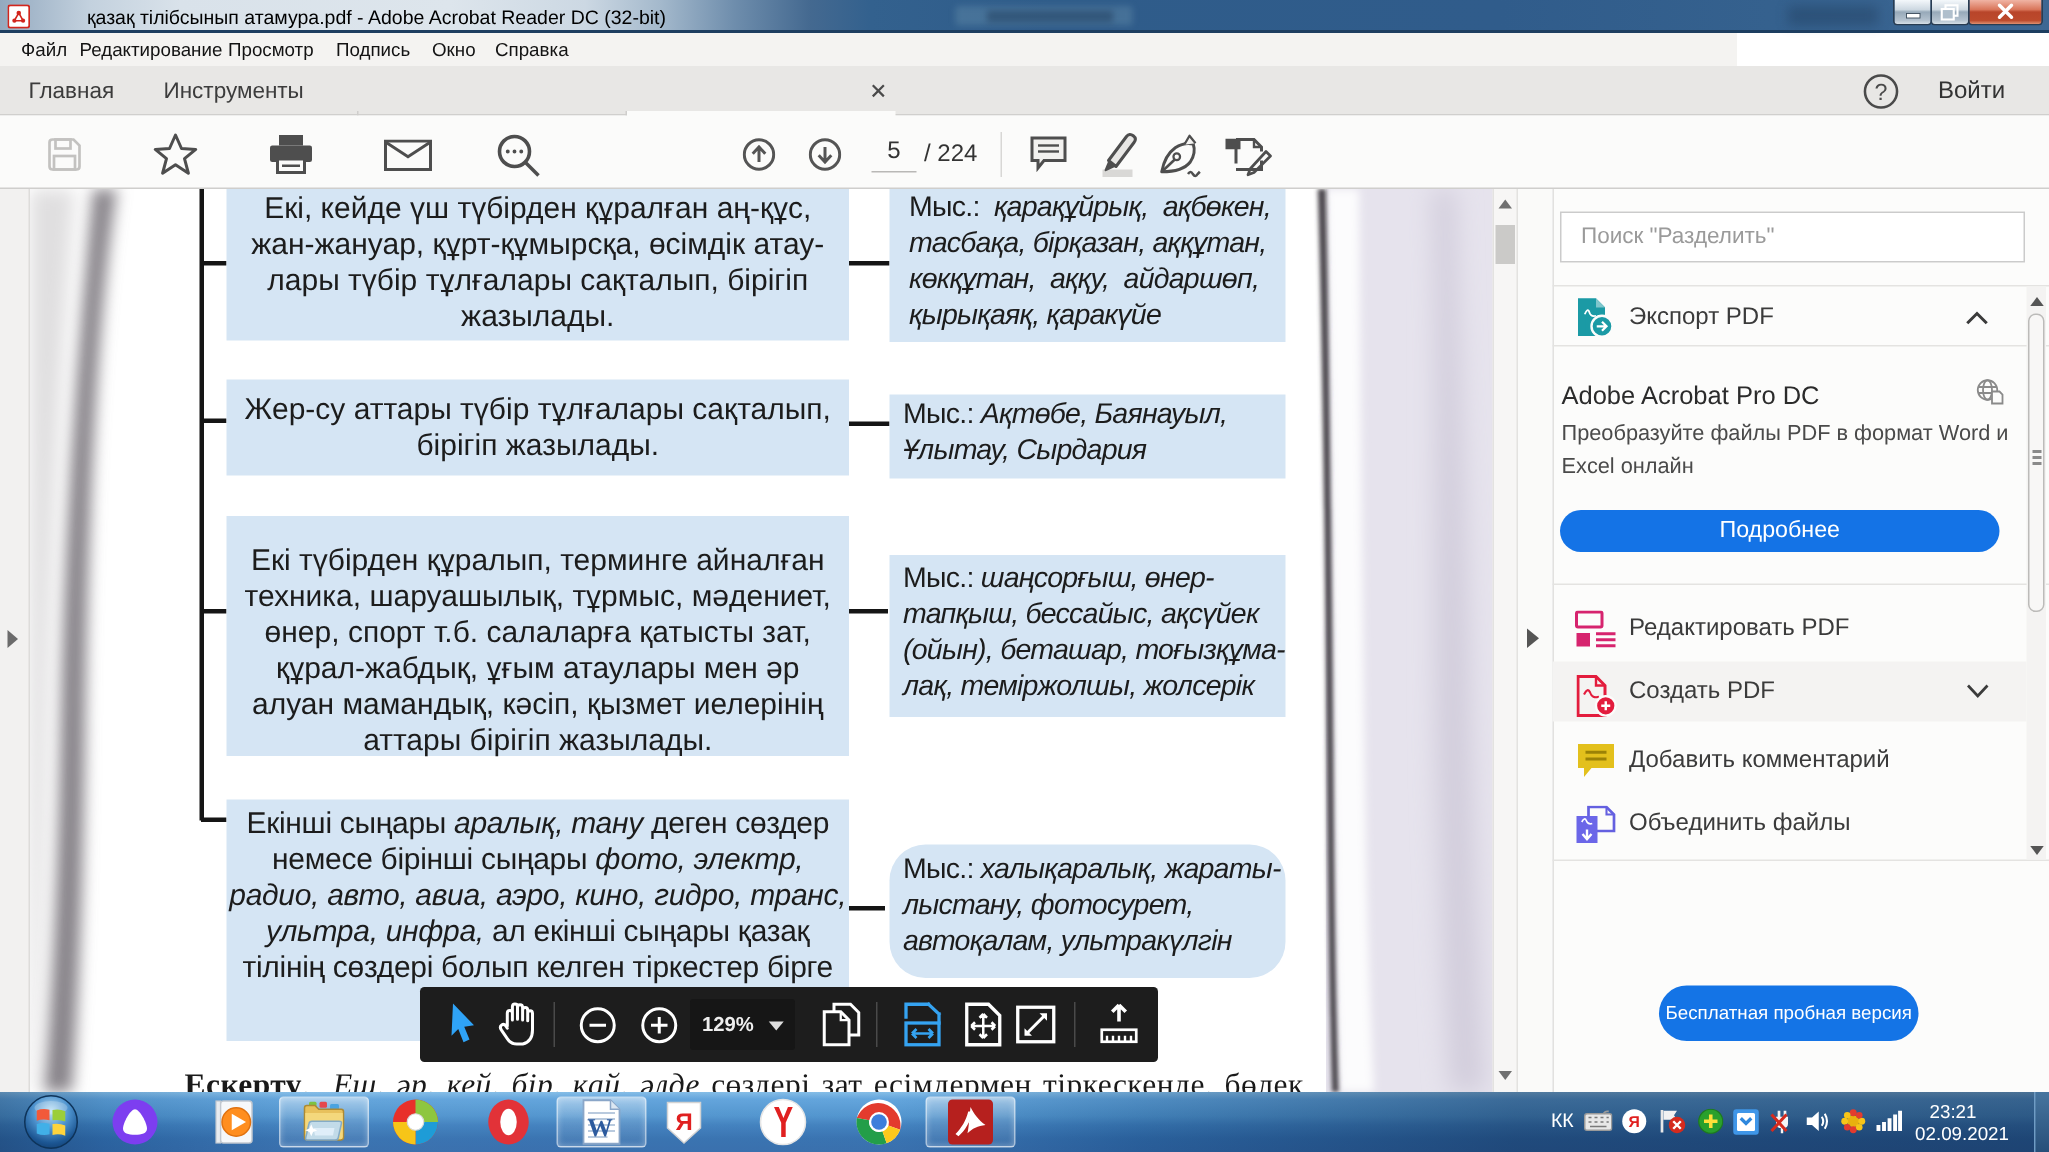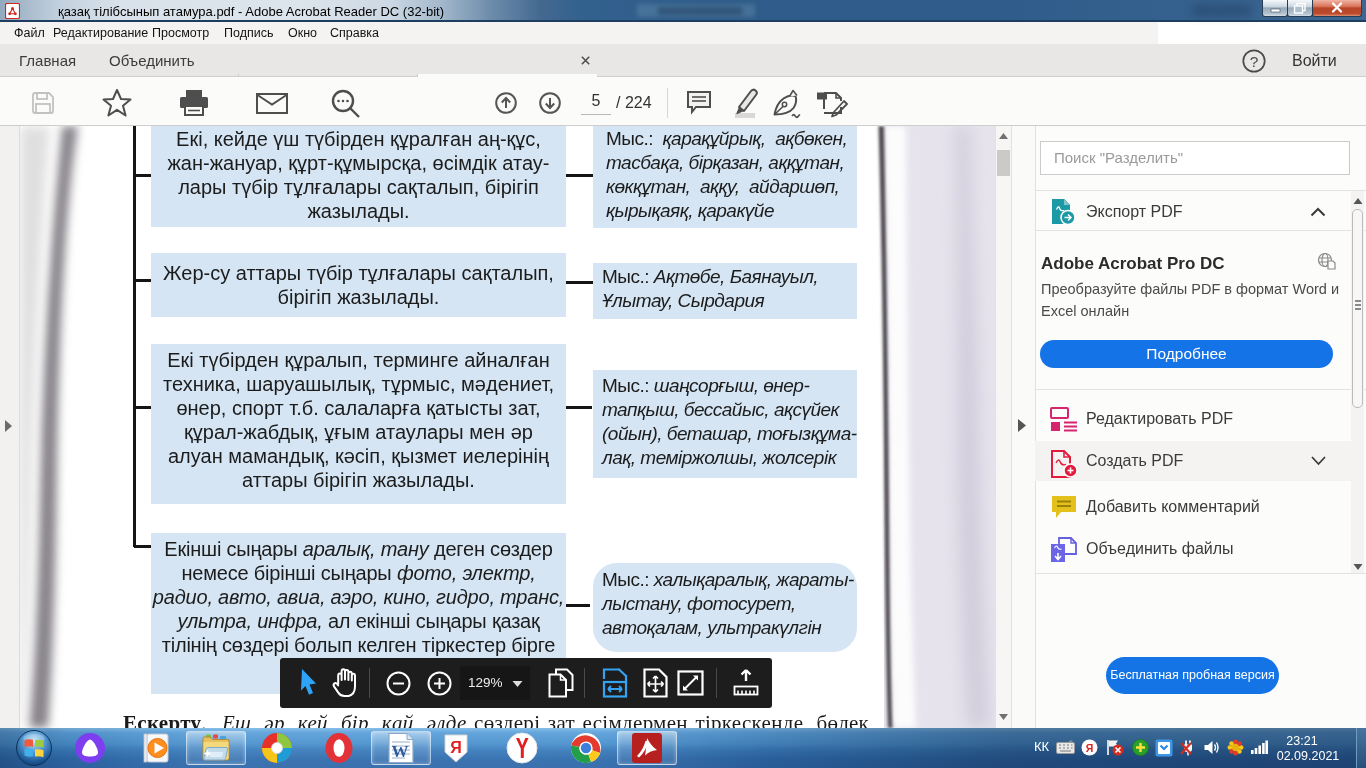--- a/index.html
+++ b/index.html
@@ -31,21 +31,21 @@
   .conn{position:absolute;background:#151515;}
   #pdfsb{left:995px;top:0;width:17px;height:602px;background:#f7f6f5;border-left:1px solid #e3e2e0;border-right:1px solid #e3e2e0;box-sizing:border-box;}
   #pdfthumb{left:997px;top:24px;width:13px;height:26px;background:#cbcac8;}
   #splitter{left:1012px;top:0;width:23px;height:602px;background:#fafaf9;}
   #rpanel{left:1035px;top:0;width:331px;height:602px;background:#fcfcfb;border-left:1px solid #e2e1df;box-sizing:border-box;}
   #searchbox{left:1040px;top:15px;width:310px;height:34px;border:1px solid #cbcbcb;box-sizing:border-box;background:#fff;font-size:15px;color:#9a9a9a;line-height:32px;padding-left:13px;}
   .tool-label{position:absolute;left:1086px;font-size:16px;color:#3b3b3b;}
   .pdivider{position:absolute;left:1035px;width:331px;height:1px;background:#e4e3e1;}
   #psb{left:1351px;top:65px;width:13px;height:382px;background:#f4f3f2;}
   #psbthumb{left:1352px;top:83px;width:11px;height:199px;background:#f8f7f6;border:1px solid #bcbbb9;border-radius:5px;box-sizing:border-box;}
-  #ftoolbar{left:280px;top:532px;width:492px;height:50px;background:#1d1d1d;border-radius:3px;}
+  #ftoolbar{left:280px;top:532px;width:492px;height:50px;background:#1d1d1d;border-radius:3px;font-weight:bold;}
   .fsep{position:absolute;top:10px;width:1px;height:30px;background:#4a4a4a;}
   #taskbar{left:0;top:728px;width:1366px;height:40px;
     background:linear-gradient(#7fbae6 0%,#5ba0da 12%,#4a90cc 40%,#3a7cbc 55%,#2f6cad 78%,#2f68a9 100%);}
   #tbshade{position:absolute;left:0;top:0;width:1366px;height:40px;
     background:linear-gradient(90deg,rgba(10,25,50,0.30) 0px,rgba(10,25,50,0.10) 70px,rgba(255,255,255,0.06) 200px,rgba(255,255,255,0.05) 600px,rgba(8,20,45,0.14) 760px,rgba(8,20,45,0.38) 1010px,rgba(8,20,45,0.44) 1366px);}
   .tbframe{position:absolute;top:3px;height:34px;width:60px;border:1px solid rgba(255,255,255,0.55);border-radius:3px;
     background:linear-gradient(rgba(255,255,255,0.42),rgba(255,255,255,0.14) 45%,rgba(255,255,255,0.06));box-sizing:border-box;box-shadow:inset 0 0 4px rgba(255,255,255,0.35);}
   .tico{position:absolute;top:4px;width:32px;height:32px;}
   .trayico{position:absolute;top:11px;}
   #showdesk{position:absolute;left:1356px;top:0;width:10px;height:40px;background:linear-gradient(#47759f,#274f79);border-left:1px solid #6f9cc4;box-sizing:border-box;}
@@ -82,21 +82,21 @@
   <span style="left:14px">Файл</span>
   <span style="left:53px">Редактирование</span>
   <span style="left:152px">Просмотр</span>
   <span style="left:224px">Подпись</span>
   <span style="left:288px">Окно</span>
   <span style="left:330px">Справка</span>
 </div>
 
 <div class="abs" id="tabbar">
   <div class="navtab" style="left:19px">Главная</div>
-  <div class="navtab" style="left:109px">Объединить</div>
+  <div class="navtab" style="left:109px">Инструменты</div>
   <div class="doctab" style="left:238px;width:180px;border-left:1px solid #cfcecc;border-right:1px solid #cfcecc;box-sizing:border-box;">6сынып қазақ мек...</div>
   <div class="doctab" style="left:418px;width:179px;background:#fbfbfa;height:34px;text-align:right;padding-left:27px;box-sizing:border-box;font-size:15px;letter-spacing:-0.55px;">қазақ тілібсынып а...</div>
   <svg class="abs" style="left:580px;top:11px" width="12" height="12" viewBox="0 0 13 13">
       <path d="M2 2 L10 10 M10 2 L2 10" stroke="#4a4a4a" stroke-width="1.6"></path>
     </svg>
   <svg class="abs" style="left:1242px;top:5px" width="24" height="24" viewBox="0 0 24 24">
     <circle cx="12" cy="12" r="10.7" fill="none" stroke="#4a4a4a" stroke-width="1.7"></circle>
     <text x="12" y="17.5" font-size="15.5" fill="#4a4a4a" text-anchor="middle" font-family="Liberation Sans">?</text>
   </svg>
   <div class="navtab" style="left:1292px;color:#333;font-size:16px;">Войти</div>
@@ -202,21 +202,21 @@
   <div class="conn" style="left:134px;top:280px;width:17px;height:3px"></div>
   <div class="conn" style="left:134px;top:419px;width:17px;height:3px"></div>
   <div class="conn" style="left:566px;top:48px;width:27px;height:3px"></div>
   <div class="conn" style="left:566px;top:155px;width:27px;height:3px"></div>
   <div class="conn" style="left:566px;top:280px;width:26px;height:3px"></div>
   <div class="conn" style="left:566px;top:478px;width:24px;height:3px"></div>
   <div class="pdfbox lb" style="top:-10px;height:111px;padding-top:11px;">Екі, кейде үш түбірден құралған аң-құс,<br>жан-жануар, құрт-құмырсқа, өсімдік атау-<br>лары түбір тұлғалары сақталып, бірігіп<br>жазылады.</div>
   <div class="pdfbox rb" style="top:-10px;height:112px;padding-top:11px;padding-left:13px;">Мыс.:&nbsp; <i>қарақұйрық,&nbsp; ақбөкен,<br>тасбақа, бірқазан, аққұтан,<br>көкқұтан,&nbsp; аққу,&nbsp; айдаршөп,<br>қырықаяқ, қаракүйе</i></div>
   <div class="pdfbox lb" style="top:126.5px;height:64.5px;padding-top:8px;">Жер-су аттары түбір тұлғалары сақталып,<br>бірігіп жазылады.</div>
   <div class="pdfbox rb" style="top:137px;height:56px;padding-top:2px;">Мыс.: <i>Ақтөбе, Баянауыл,<br>Ұлытау, Сырдария</i></div>
-  <div class="pdfbox lb" style="top:218px;height:160px;padding-top:4px;">Екі түбірден құралып, терминге айналған<br>техника, шаруашылық, тұрмыс, мәдениет,<br>өнер, спорт т.б. салаларға қатысты зат,<br>құрал-жабдық, ұғым атаулары мен әр<br>алуан мамандық, кәсіп, қызмет иелерінің<br>аттары бірігіп жазылады.</div>
+  <div class="pdfbox lb" style="top:218px;height:160px;padding-top:18px;">Екі түбірден құралып, терминге айналған<br>техника, шаруашылық, тұрмыс, мәдениет,<br>өнер, спорт т.б. салаларға қатысты зат,<br>құрал-жабдық, ұғым атаулары мен әр<br>алуан мамандық, кәсіп, қызмет иелерінің<br>аттары бірігіп жазылады.</div>
   <div class="pdfbox rb" style="top:244px;height:108px;padding-top:4px;">Мыс.: <i>шаңсорғыш, өнер-<br>тапқыш, бессайыс, ақсүйек<br>(ойын), беташар, тоғызқұма-<br>лақ, теміржолшы, жолсерік</i></div>
   <div class="pdfbox lb" style="top:407px;height:161px;padding-top:4px;letter-spacing:-0.2px;">Екінші сыңары <i>аралық, тану</i> деген сөздер<br>немесе бірінші сыңары <i>фото, электр,</i><br><i>радио, авто, авиа, аэро, кино, гидро, транс,</i><br><i>ультра, инфра,</i> ал екінші сыңары қазақ<br>тілінің сөздері болып келген тіркестер бірге<br>жазылады.</div>
   <div class="pdfbox rb" style="top:437px;height:89px;padding-top:5px;border-radius:24px;">Мыс.: <i>халықаралық, жараты-<br>лыстану, фотосурет,<br>автоқалам, ультракүлгін</i></div>
   <div class="abs" style="left:123px;top:585px;width:780px;font-family:'Liberation Serif',serif;font-size:21px;letter-spacing:0.3px;word-spacing:2px;color:#1a1a1a;white-space:nowrap;"><b>Ескерту</b>.&nbsp; <i>Еш, әр, кей, бір, қай, әлде</i> сөздері зат есімдермен тіркескенде, бөлек</div>
   <div class="abs" id="pdfsb"></div>
   <svg class="abs" style="left:997px;top:5px" width="13" height="10" viewBox="0 0 13 10">
       <path d="M6.5 2 L11 8 L2 8 Z" fill="#707070"></path>
     </svg>
   <div class="abs" id="pdfthumb"></div>
   <svg class="abs" style="left:997px;top:586px" width="13" height="10" viewBox="0 0 13 10">
@@ -236,21 +236,21 @@
     <path d="M13 1 L19 7 L13 7 Z" fill="#7fc6cc"></path>
     <path d="M5.5 11.5 q2 -4.5 3 -1.5 q1 3.5 4.5 2.5" stroke="#fff" stroke-width="1.2" fill="none"></path>
     <circle cx="17" cy="19.5" r="7" fill="#1b9aa5" stroke="#fcfcfb" stroke-width="1.6"></circle>
     <path d="M13.5 19.5 L19.5 19.5 M17 16.5 L20 19.5 L17 22.5" stroke="#fff" stroke-width="1.5" fill="none"></path>
   </svg>
   <div class="tool-label" style="top:77px;">Экспорт PDF</div>
   <svg class="abs" style="left:1310px;top:80px" width="16" height="11" viewBox="0 0 16 11">
       <path d="M1.5 9.5 L8 3 L14.5 9.5" fill="none" stroke="#3b3b3b" stroke-width="2"></path>
     </svg>
   <div class="pdivider" style="top:104px;"></div>
-  <div class="abs" style="left:1041px;top:128px;font-size:17px;font-weight:bold;color:#2b2b2b;">Adobe Acrobat Pro DC</div>
+  <div class="abs" style="left:1041px;top:128px;font-size:17px;font-weight:normal;color:#2b2b2b;">Adobe Acrobat Pro DC</div>
   <svg class="abs" style="left:1317px;top:126px" width="19" height="18" viewBox="0 0 19 18" fill="none" stroke="#8a8a8a" stroke-width="1.2">
     <circle cx="8" cy="8" r="6.5"></circle>
     <ellipse cx="8" cy="8" rx="3" ry="6.5"></ellipse>
     <path d="M1.8 6 L14.2 6 M1.8 10 L14.2 10"></path>
     <path d="M11 9 L16 9 L18 11 L18 17 L11 17 Z" fill="#fcfcfb"></path>
   </svg>
   <div class="abs" style="left:1040px;top:214px;width:293px;height:28px;background:#1473e6;border-radius:14px;color:#fff;font-size:15.5px;text-align:center;line-height:28px;">Подробнее</div>
   <div class="abs" style="left:1041px;top:152px;font-size:14.5px;color:#4a4a4a;line-height:22px;">Преобразуйте файлы PDF в формат Word и<br>Excel онлайн</div>
   <div class="pdivider" style="top:263px;"></div>
   <div class="abs" style="left:1035px;top:315px;width:316px;height:40px;background:#f4f3f2;"></div>

